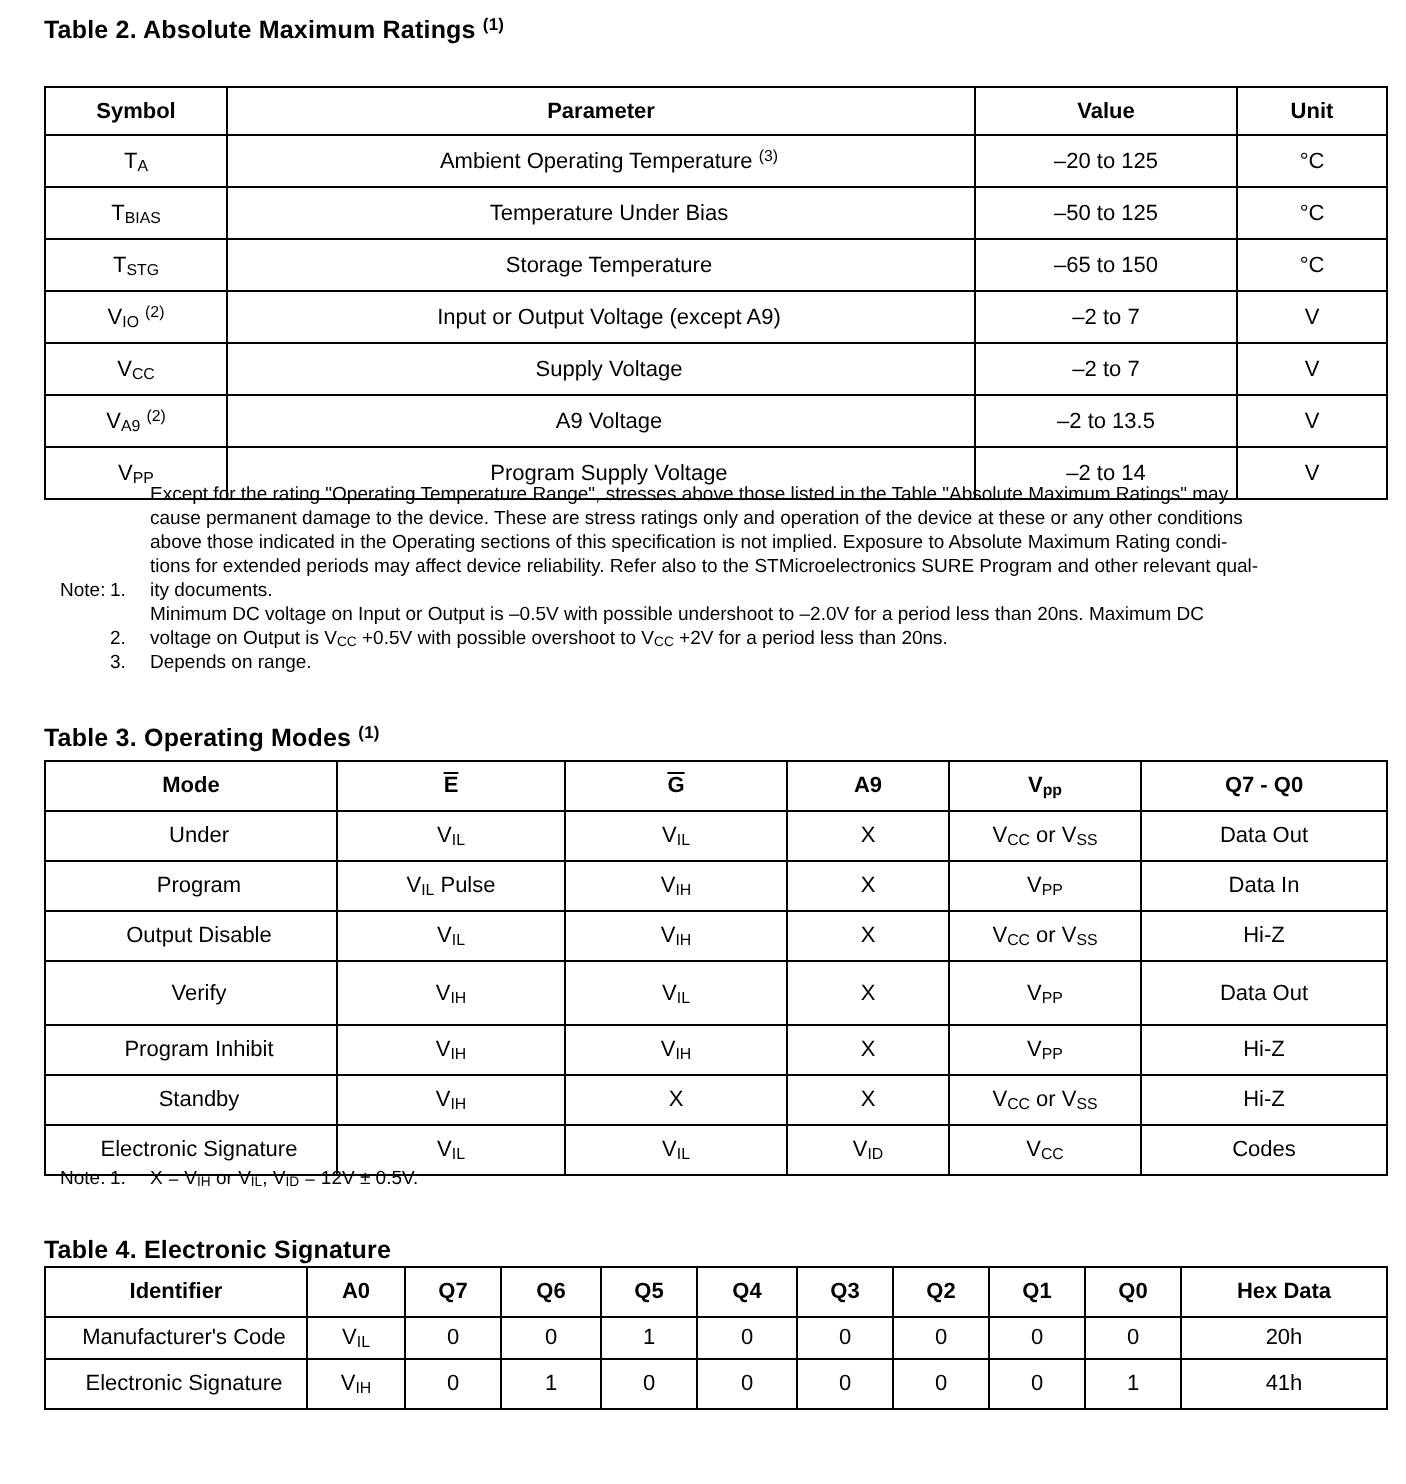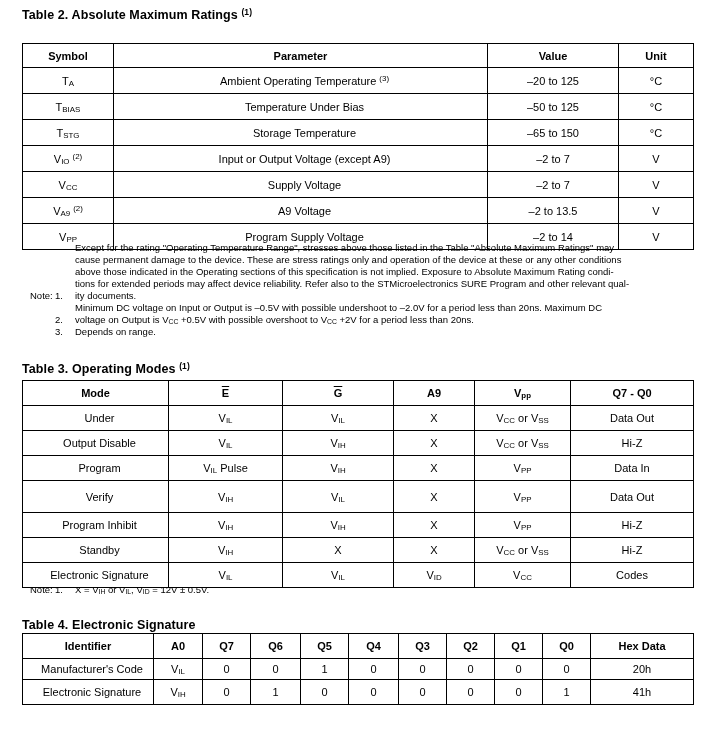--- a/index.html
+++ b/index.html
@@ -144,34 +144,34 @@
     </tr>
     <tr style="height:25px">
       <td class="l">Under</td>
       <td>V<sub>IL</sub></td>
       <td>V<sub>IL</sub></td>
       <td>X</td>
       <td>V<sub>CC</sub> or V<sub>SS</sub></td>
       <td>Data Out</td>
     </tr>
     <tr style="height:25px">
+      <td class="l">Program</td>
+      <td>V<sub>IL</sub> Pulse</td>
+      <td>V<sub>IH</sub></td>
+      <td>X</td>
+      <td>V<sub>PP</sub></td>
+      <td>Data In</td>
+    </tr>
+    <tr style="height:25px">
       <td class="l">Output Disable</td>
       <td>V<sub>IL</sub></td>
       <td>V<sub>IH</sub></td>
       <td>X</td>
       <td>V<sub>CC</sub> or V<sub>SS</sub></td>
       <td>Hi-Z</td>
-    </tr>
-    <tr style="height:25px">
-      <td class="l">Program</td>
-      <td>V<sub>IL</sub> Pulse</td>
-      <td>V<sub>IH</sub></td>
-      <td>X</td>
-      <td>V<sub>PP</sub></td>
-      <td>Data In</td>
     </tr>
     <tr style="height:32px">
       <td class="l">Verify</td>
       <td>V<sub>IH</sub></td>
       <td>V<sub>IL</sub></td>
       <td>X</td>
       <td>V<sub>PP</sub></td>
       <td>Data Out</td>
     </tr>
     <tr style="height:25px">

